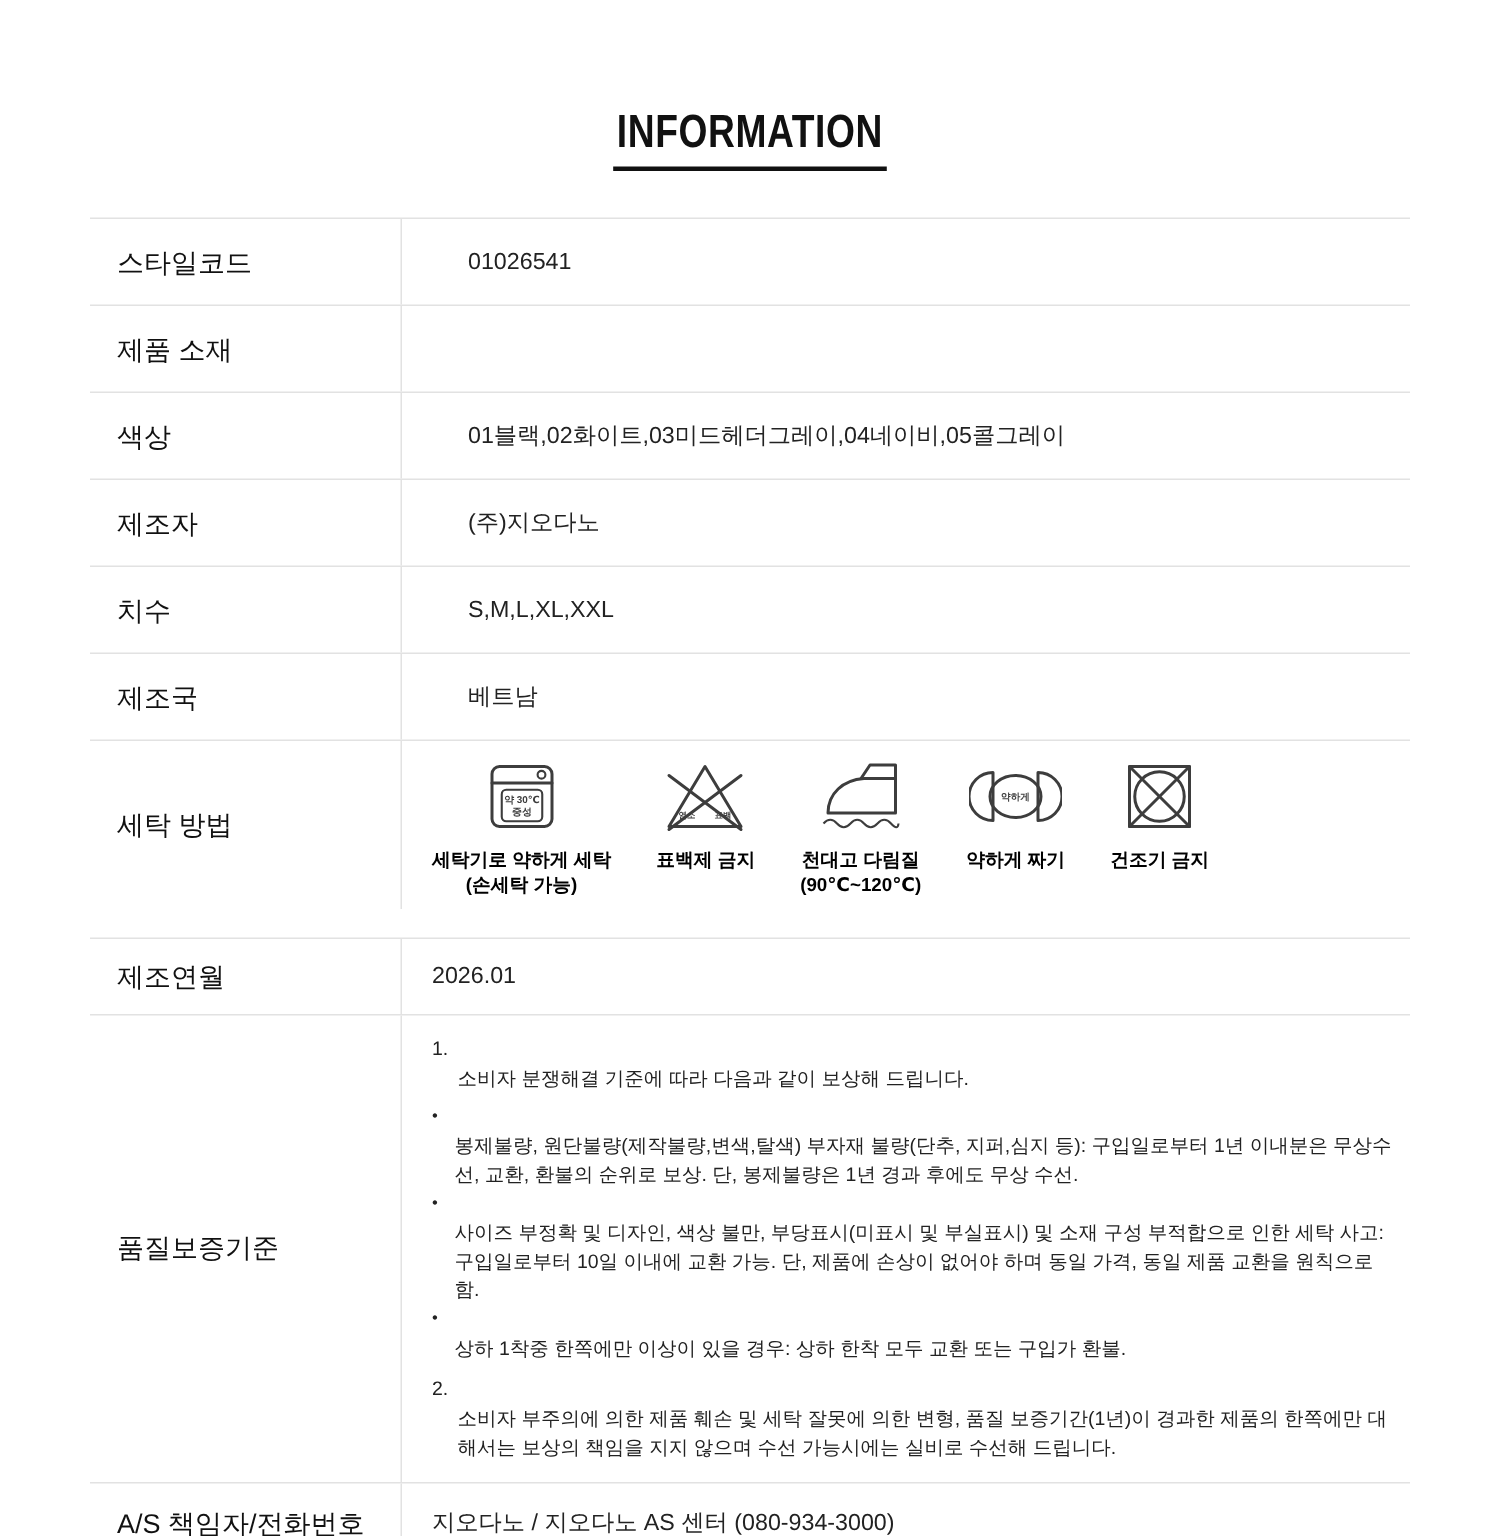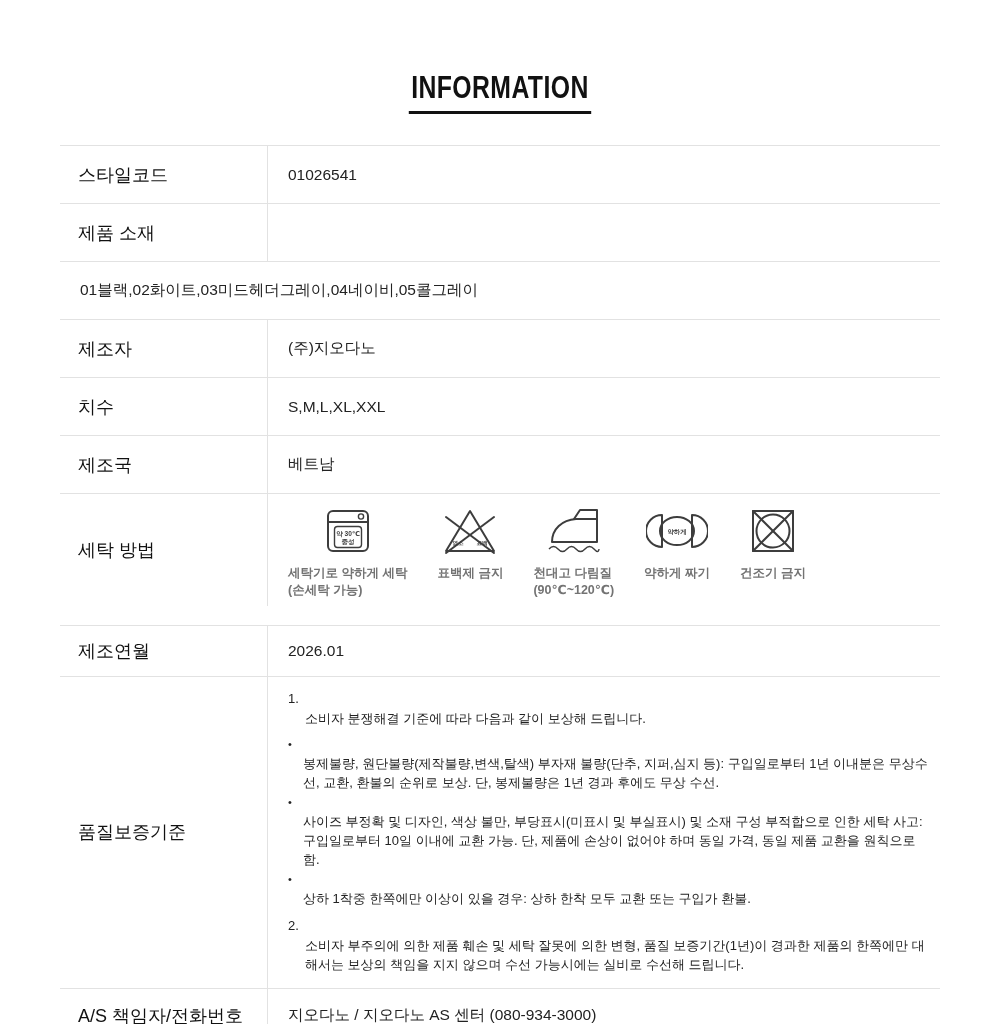--- a/index.html
+++ b/index.html
@@ -43,30 +43,30 @@
   }
   .value-cell {
     flex:1;
     padding-left:20px;
     padding-right:10px;
     display:flex;
     align-items:center;
     font-size:15.5px;
     color:#222;
   }
-  .row-std   { min-height:58px; }
+  .row-std   { min-height:58px;gap:24px; }
   .row-wash  { min-height:104px; }
   .row-date  { min-height:51px;margin-top:19px; }
   .row-as    { min-height:55px;justify-content:flex-end; }
 
   
   .wash-items { display:flex; align-items:flex-start; gap:30px; padding:10px 0 8px 0; }
   .wash-item  { display:flex; flex-direction:column; align-items:center; }
   .wash-icon-box { height:54px; display:flex; align-items:center; justify-content:center; margin-bottom:7px; }
-  .wash-caption { font-size:12.5px; font-weight:700; color:#737373; line-height:1.32; }
+  .wash-caption { font-size:12.5px; font-weight:700; color:#000000; text-align:center; line-height:1.32; }
   svg .st { fill:none; stroke:#3d3d3d; stroke-width:2; stroke-linejoin:round; stroke-linecap:round; }
   svg .st-thin { fill:none; stroke:#3d3d3d; stroke-width:1.4; stroke-linejoin:round; }
   svg text { fill:#3d3d3d; font-family:"Liberation Sans","DejaVu Sans",sans-serif; font-weight:700; }
 
   
   .warranty-cell {
     flex:1;
     padding:13px 6px 13px 20px;
     font-size:13px;
     line-height:1.46;
@@ -92,20 +92,21 @@
   <div class="row row-std">
     <div class="label-cell">스타일코드</div>
     <div class="value-cell">01026541</div>
   </div>
 
   <div class="row row-std">
     <div class="label-cell">제품 소재</div>
   </div>
 
   <div class="row row-std">
+    <div class="label-cell">색상</div>
     <div class="value-cell">01블랙,02화이트,03미드헤더그레이,04네이비,05콜그레이</div>
   </div>
 
   <div class="row row-std">
     <div class="label-cell">제조자</div>
     <div class="value-cell">(주)지오다노</div>
   </div>
 
   <div class="row row-std">
     <div class="label-cell">치수</div>

